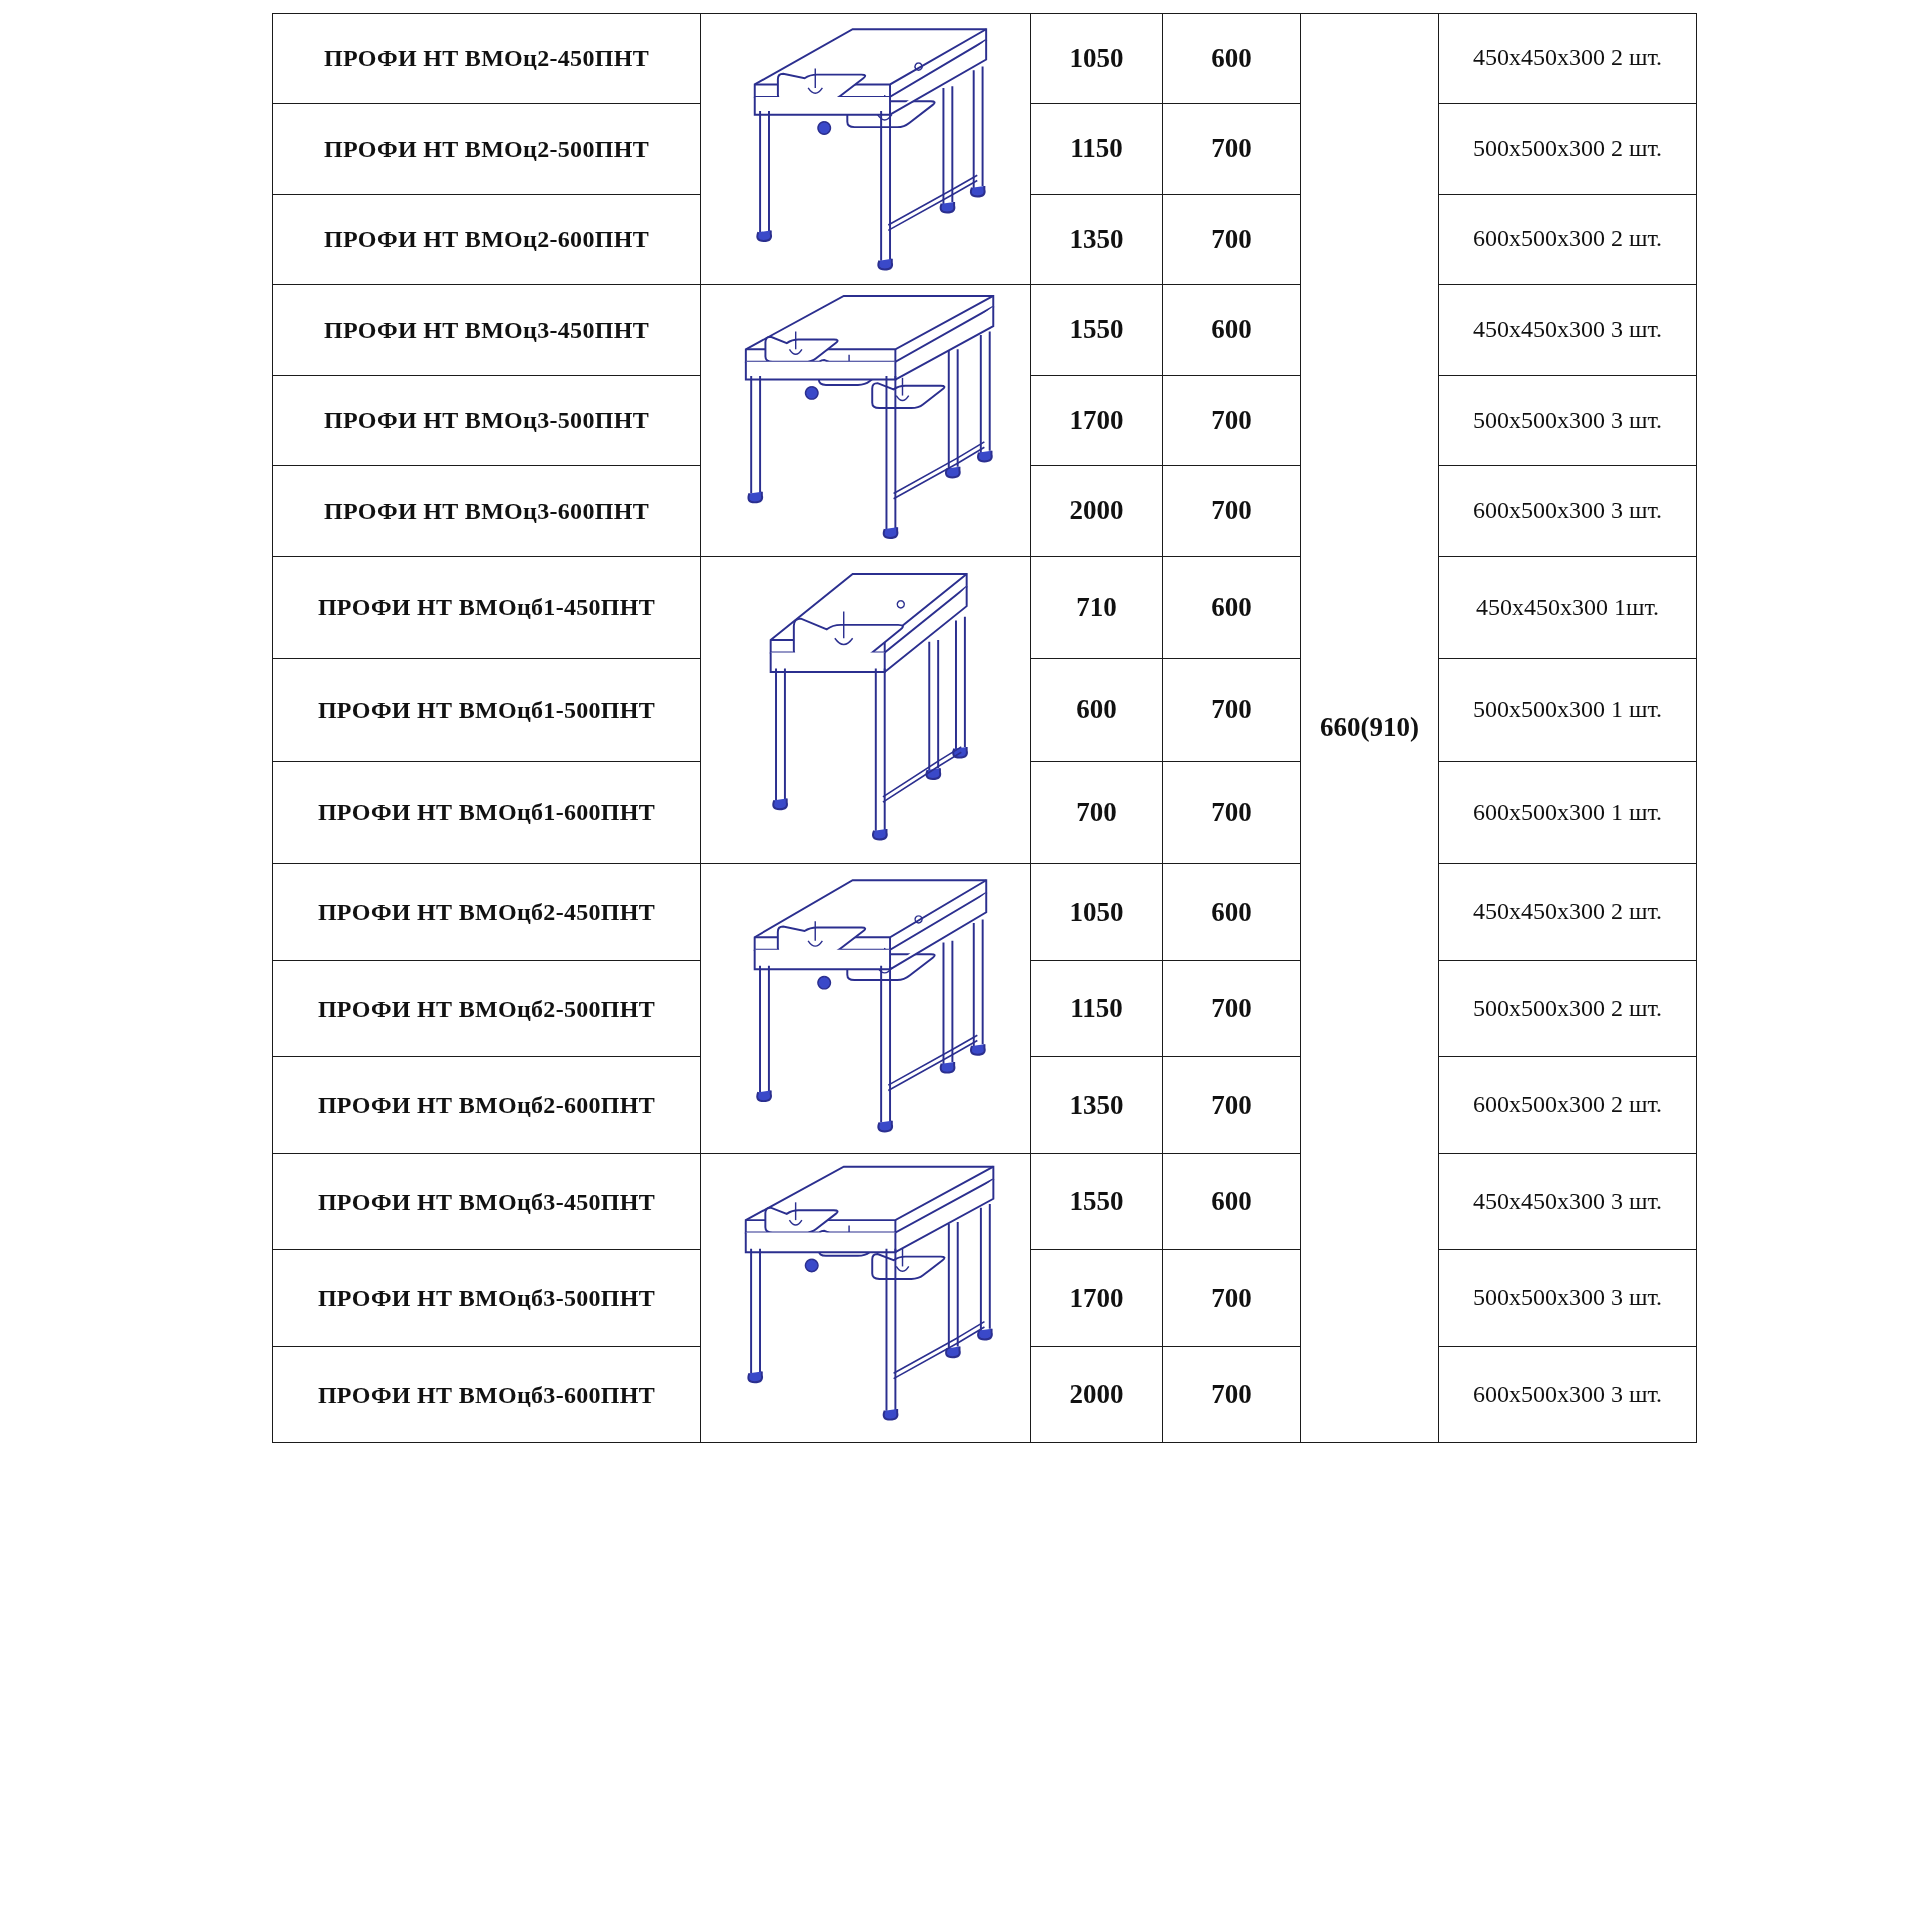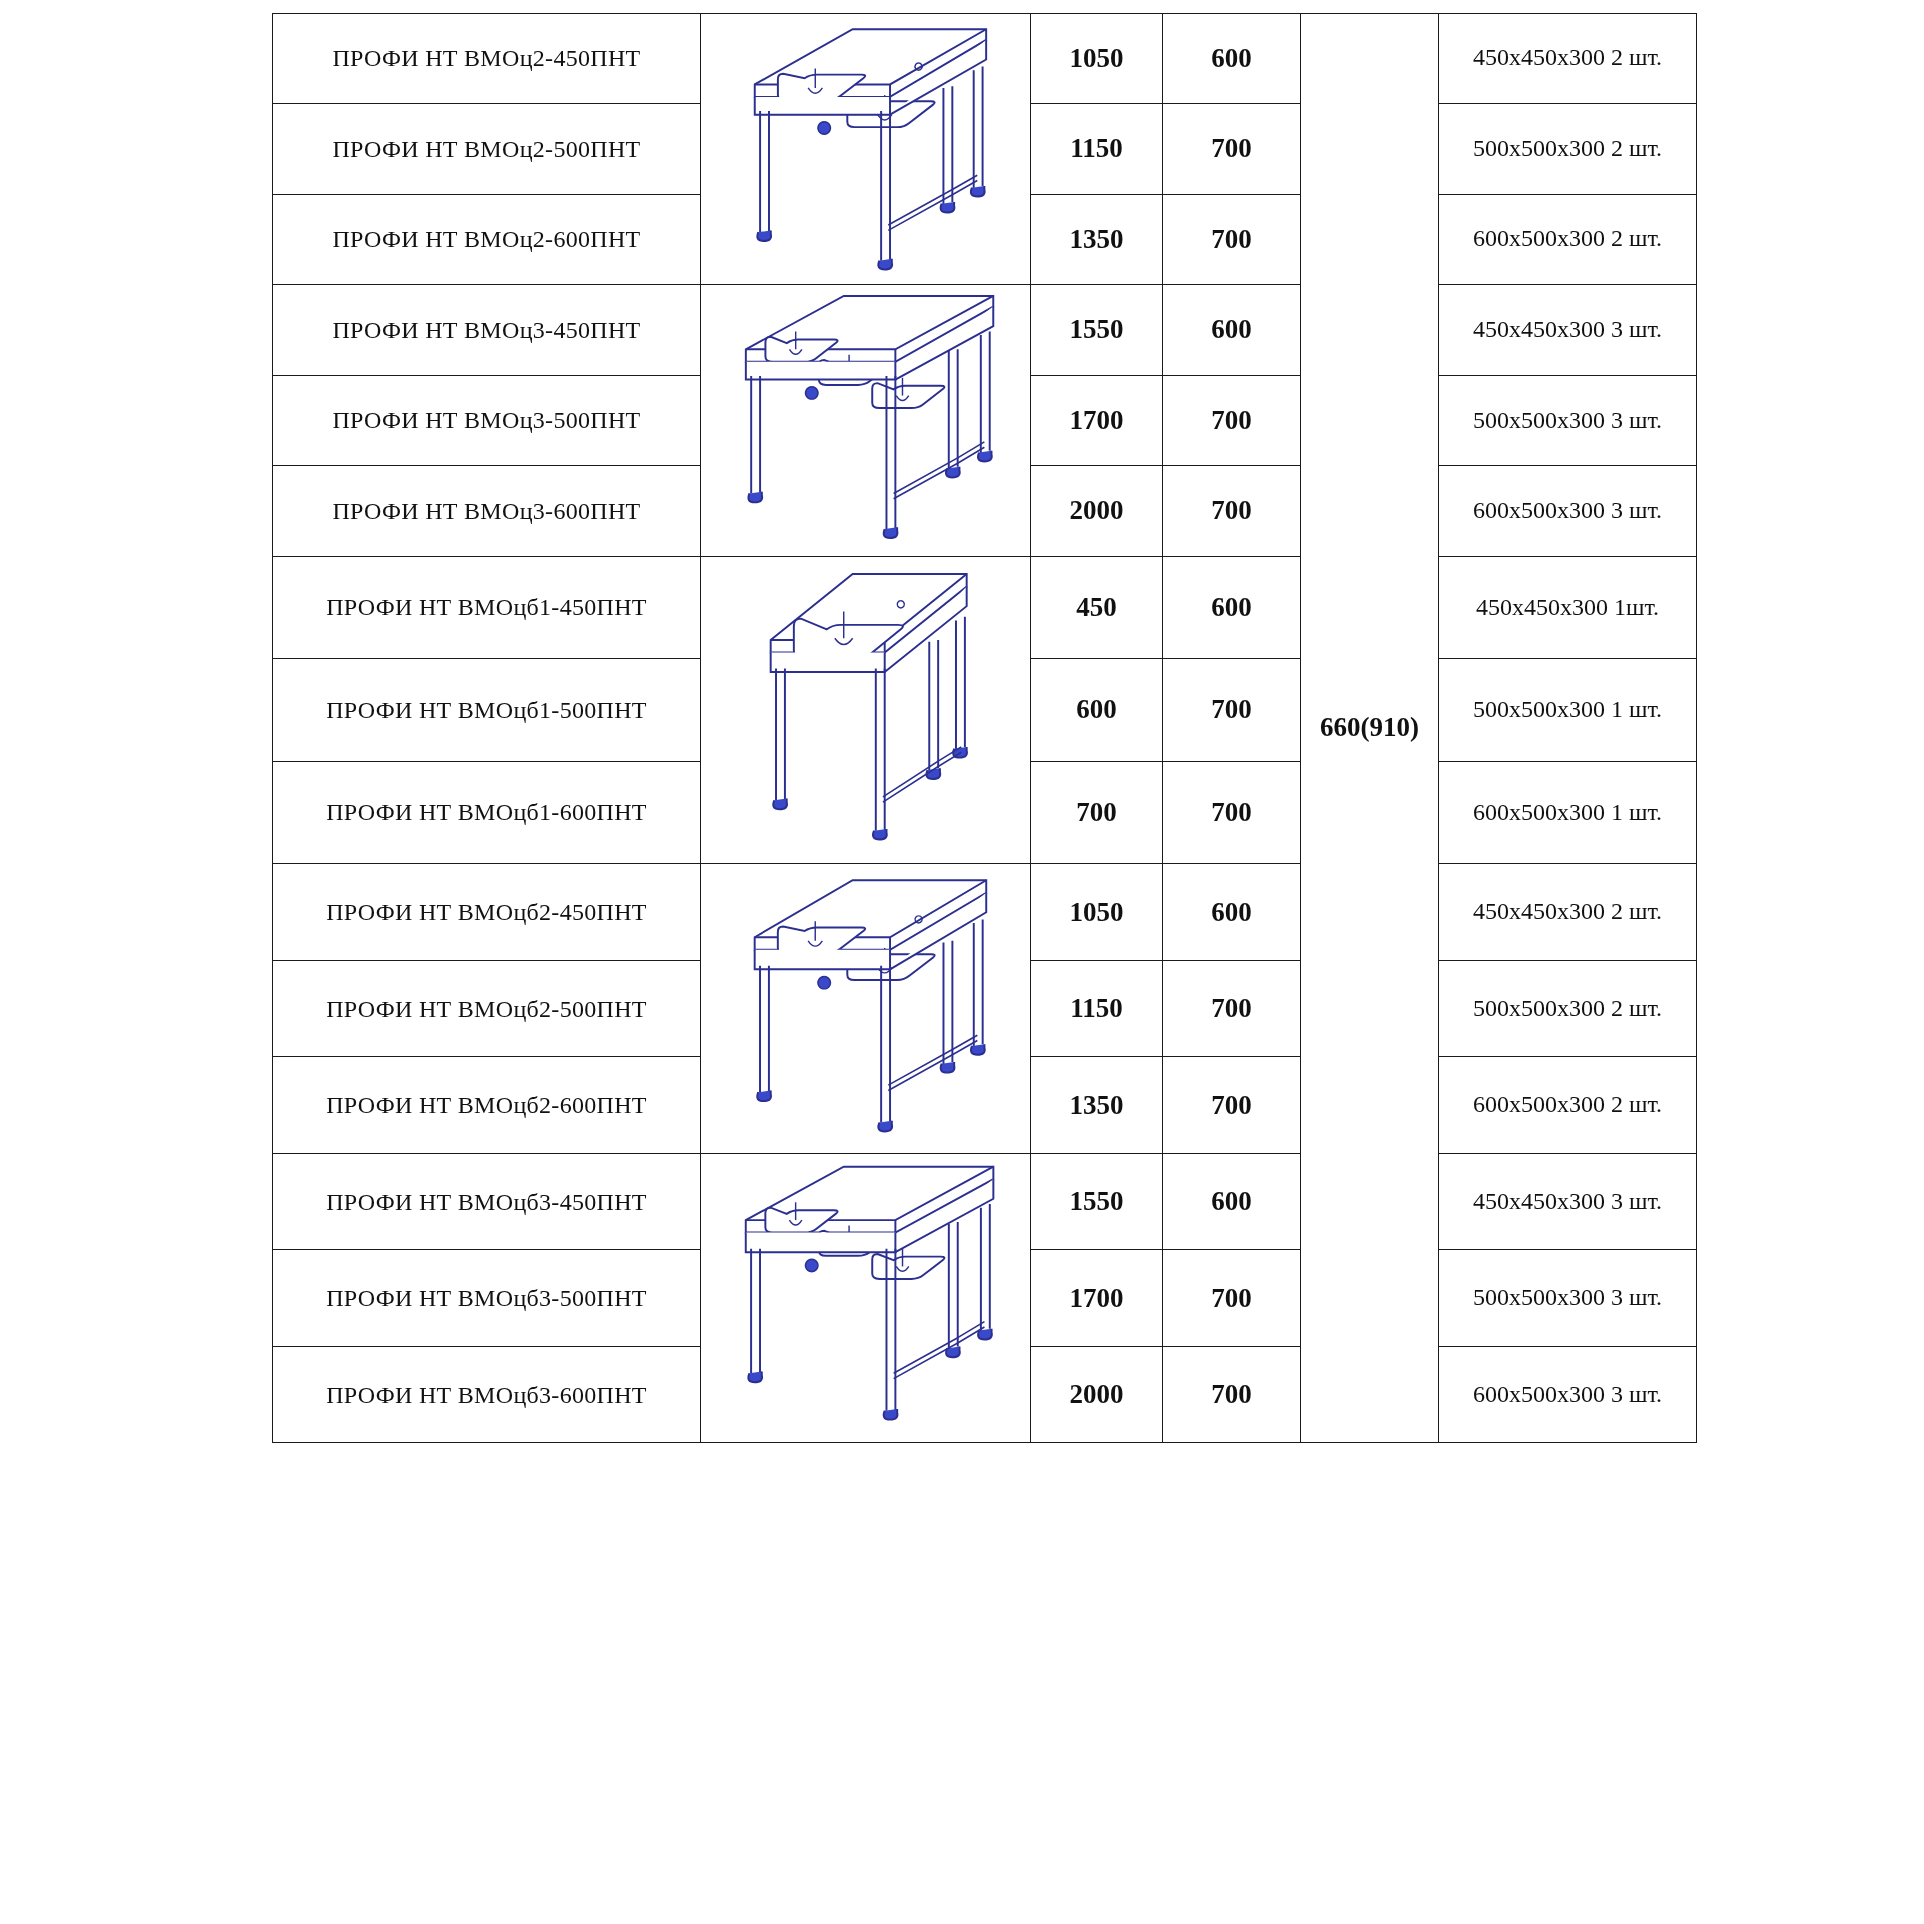--- a/index.html
+++ b/index.html
@@ -30,21 +30,21 @@
   table.spec td {
     border: 1.8px solid #1b1b1b;
     vertical-align: middle;
     text-align: center;
     padding: 1.8px 3.6px;
     box-sizing: border-box;
   }
   .name-cell {
     width: 428px;
     font-size: 24px;
-    font-weight: normal;
+    font-weight: bold;
     letter-spacing: 0.3px;
     line-height: 1.34;
     text-align: center;
     padding-left: 9px;
     padding-right: 9px;
   }
   .img-cell {
     width: 330px;
     padding: 0;
   }
@@ -216,21 +216,21 @@
               <path d="M266 70 L266 216 M276 66 L276 212"></path>
               <path d="M62 272 q-4 10 6 10 q10 0 8 -8 l0 -4" fill="#3a49c9" stroke="#2b2f8f"></path>
               <path d="M174 306 q-4 10 6 10 q10 0 8 -8 l0 -4" fill="#3a49c9" stroke="#2b2f8f"></path>
               <path d="M234 238 q-4 10 6 10 q10 0 8 -8 l0 -4" fill="#3a49c9" stroke="#2b2f8f"></path>
               <path d="M264 214 q-4 10 6 10 q10 0 8 -8 l0 -4" fill="#3a49c9" stroke="#2b2f8f"></path>
               <path d="M184 268 L246 228 M184 274 L246 234" stroke-width="1.8"></path>
               <path d="M246 228 L272 212 M246 234 L272 218" stroke-width="1.8"></path>
             </svg>
           </div>
         </td>
-        <td class="num-cell">450</td>
+        <td class="num-cell">710</td>
         <td class="height-cell">600</td>
         <td class="bowl-cell">450х450х300 1шт.</td>
       </tr>
       <tr>
         <td class="name-cell">ПРОФИ НТ ВМОцб1-500ПНТ</td>
         <td class="num-cell">600</td>
         <td class="height-cell">700</td>
         <td class="bowl-cell">500х500х300 1 шт.</td>
       </tr>
       <tr>

